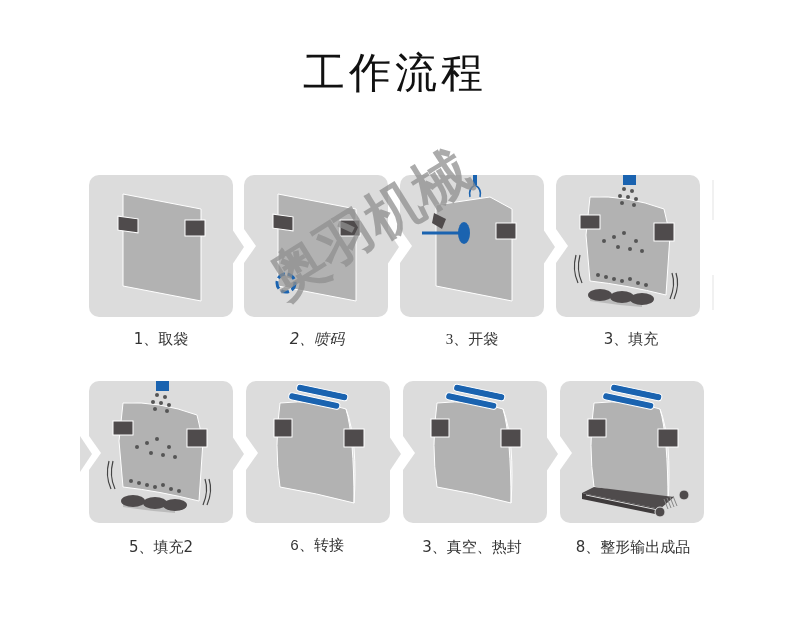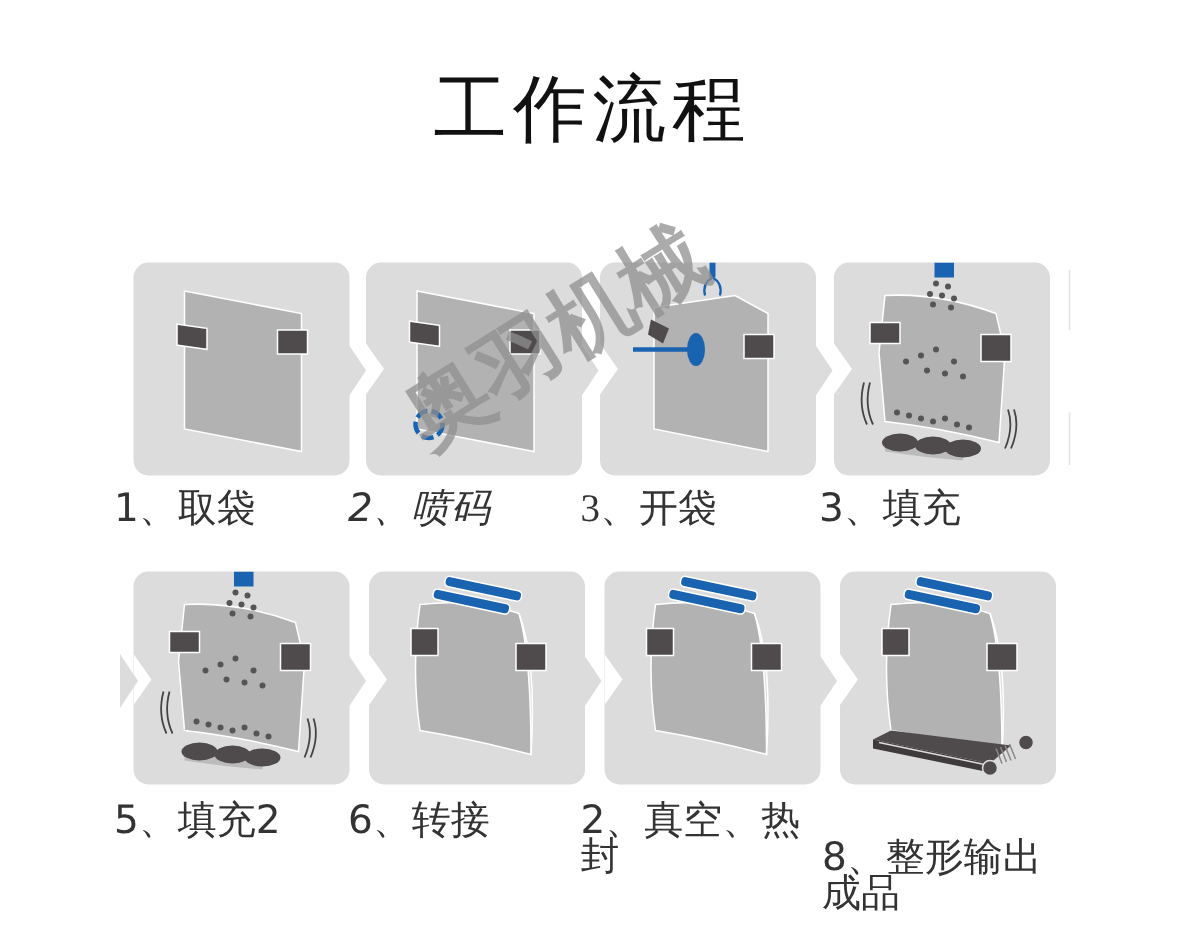--- a/index.html
+++ b/index.html
@@ -1,21 +1,21 @@
 <!DOCTYPE html>
 <html><head>
 <meta charset="utf-8">
 <style>
   html, body { margin:0; padding:0; background:#ffffff; }
   body { width:790px; height:625px; position:relative; overflow:hidden; font-family:"DejaVu Sans", sans-serif; }
-  .title { position:absolute; left:0; width:790px; top:38px; text-align:center; font-size:49px; letter-spacing:4px; color:#111; line-height:70px; font-weight:400; }
+  .title { position:absolute; left:0; width:790px; top:38px; text-align:center; font-size:42px; letter-spacing:4px; color:#111; line-height:70px; font-weight:400; }
   .panel { position:absolute; width:144px; height:142px; border-radius:10px; background:#dcdcdc; }
   .panel svg { position:absolute; left:0; top:0; }
   .notch { position:absolute; }
-  .label { position:absolute; width:170px; font-size:26px; color:#333; line-height:24px; }
+  .label { position:absolute; width:170px; text-align:center; font-size:15px; color:#333; line-height:24px; }
   .watermark { position:absolute; left:0; top:0; pointer-events:none; }
 </style>
 </head>
 <body>
 
 <div class="title">工作流程</div>
 
 <div class="panel" style="left:89px; top:175px;">
   <svg width="144" height="142">
     <polygon points="34,19 112,34 112,126 34,111" fill="#b2b2b2" stroke="#fff" stroke-width="1"></polygon>
@@ -223,15 +223,15 @@
 
 <svg class="watermark" width="790" height="625">
   <text x="0" y="0" transform="translate(285,300) rotate(-32)" font-family="DejaVu Sans, sans-serif" font-weight="bold" font-size="56" fill="#8f8f8f" fill-opacity="0.75">奥羽机械</text>
 </svg>
 
 <div class="label" style="left:76px; top:327px;">1、取袋</div>
 <div class="label" style="left:232px; top:327px;font-style:italic;">2、喷码</div>
 <div class="label" style="left:387px; top:327px;font-family:Liberation Serif, serif;">3、开袋</div>
 <div class="label" style="left:546px; top:327px;">3、填充</div>
 <div class="label" style="left:76px; top:535px;">5、填充2</div>
-<div class="label" style="left:232px; top:535px;">6、转接</div>
-<div class="label" style="left:387px; top:535px; width:170px;">2、真空、热封</div>
-<div class="label" style="left:548px; top:535px; width:170px;margin-top:25px;">8、整形输出成品</div>
+<div class="label" style="left:232px; top:535px;font-family:Liberation Mono, monospace;">6、转接</div>
+<div class="label" style="left:387px; top:535px; width:170px;">3、真空、热封</div>
+<div class="label" style="left:548px; top:535px; width:170px;">8、整形输出成品</div>
 
 </body></html>

